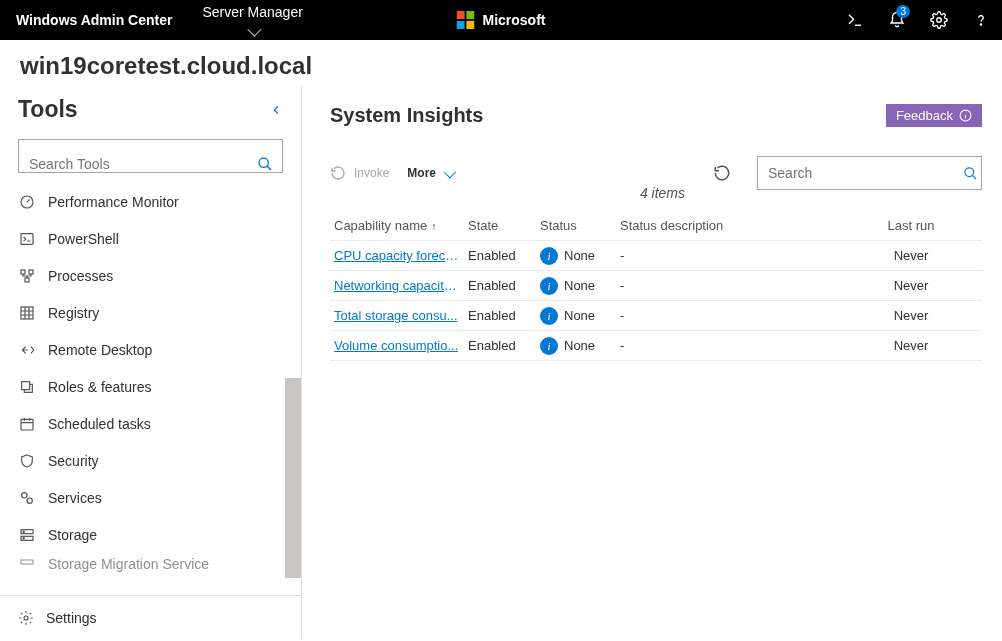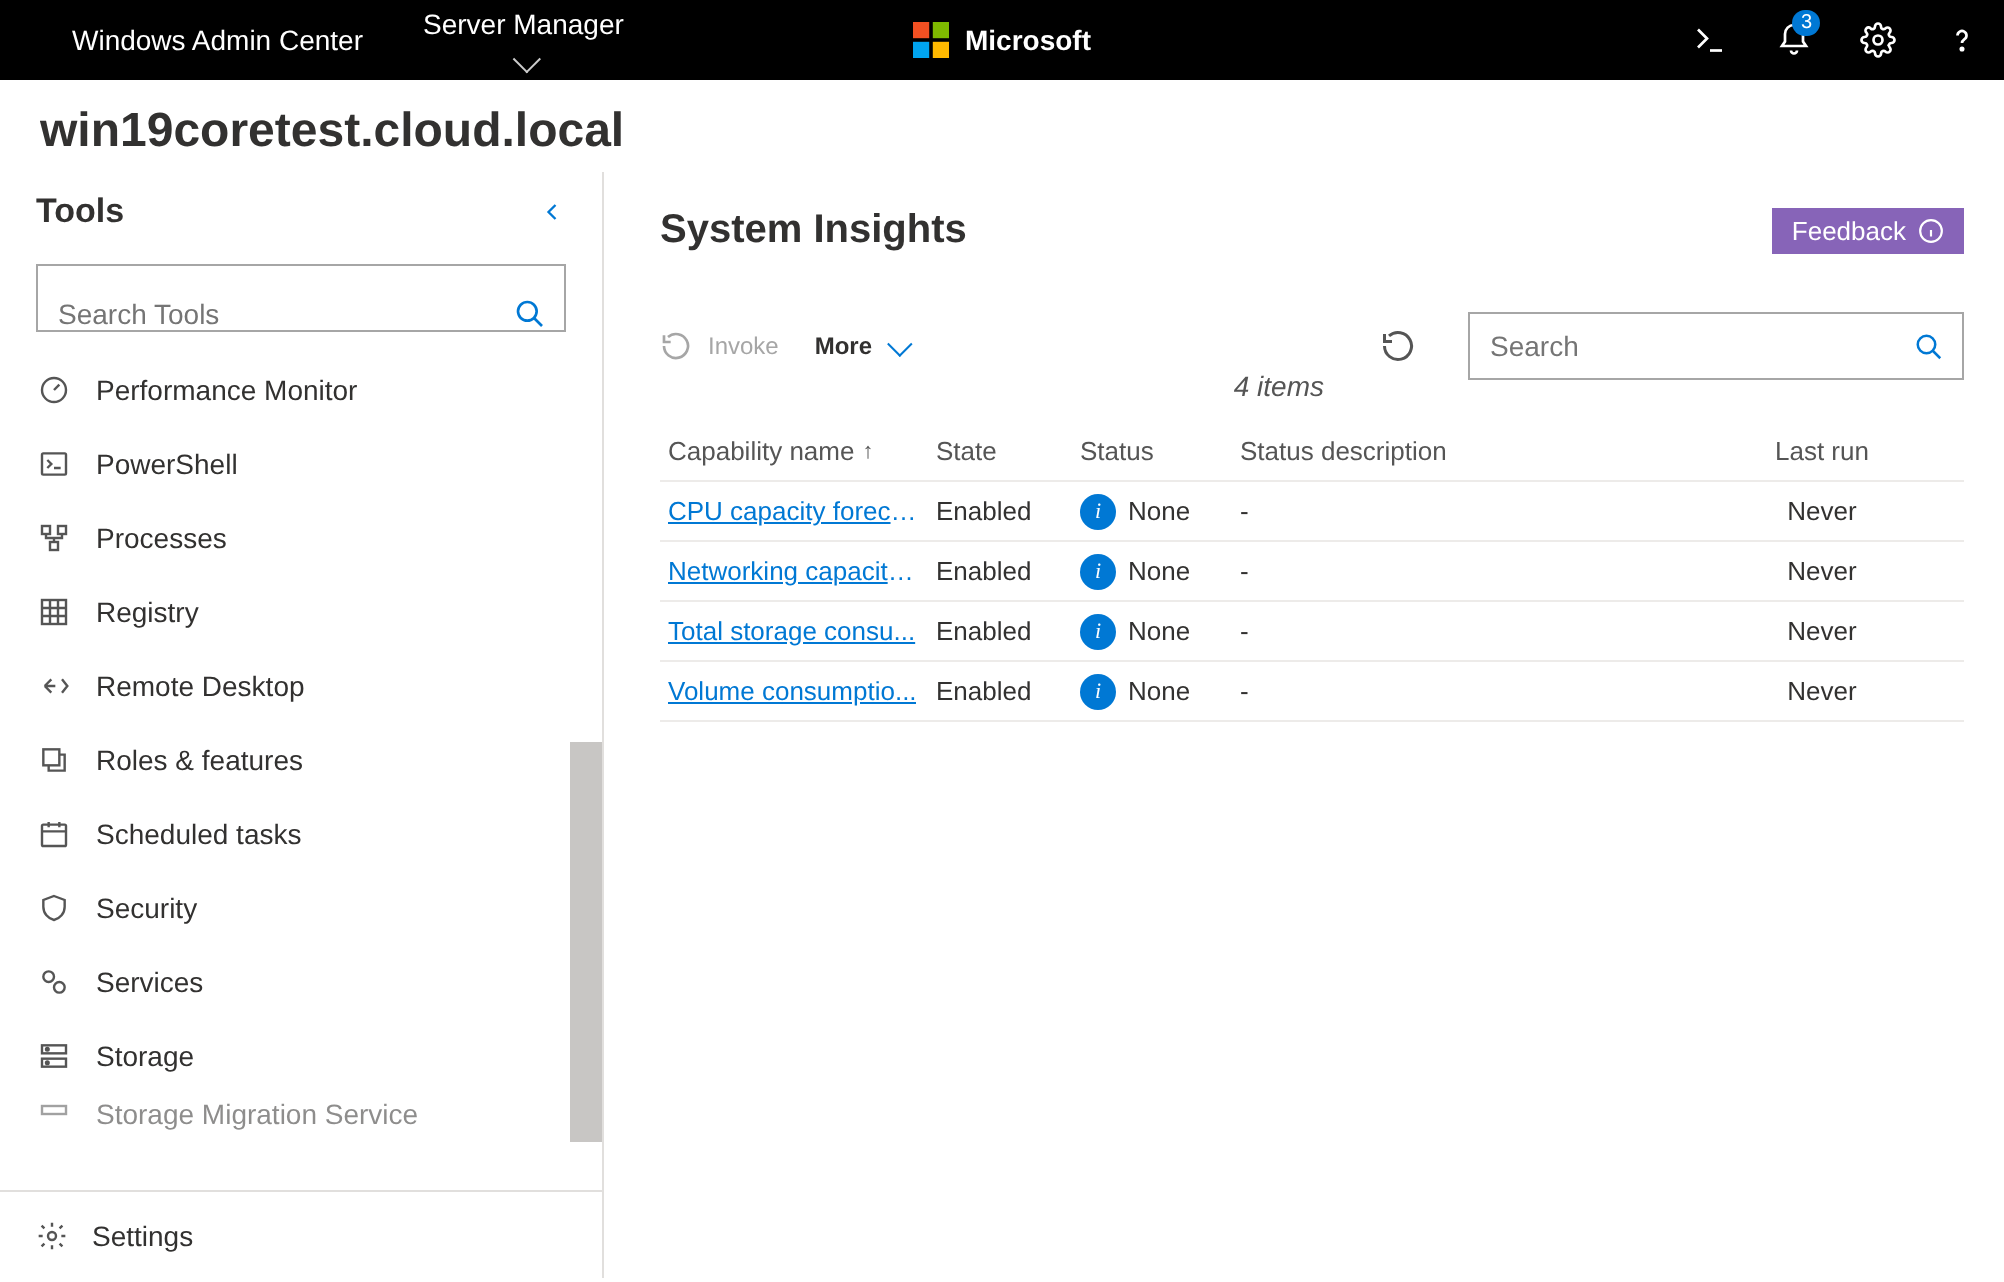--- a/index.html
+++ b/index.html
@@ -1,40 +1,40 @@
 <!DOCTYPE html>
 <html><head>
 <meta charset="utf-8">
 <style>
   * { box-sizing: border-box; margin: 0; padding: 0; font-family: "Segoe UI", Arial, sans-serif; }
   html, body { width: 1002px; height: 641px; background: #fff; color: #323130; overflow: hidden; }
 
   
   .topbar { height: 40px; background: #000; display: flex; align-items: center; color: #fff; font-size: 14px; }
-  .topbar .brand { padding: 0 16px; font-weight: 400; margin-left: 20px; }
+  .topbar .brand { padding: 0 16px; font-weight: 700; }
   .topbar .server-mgr { padding: 0 14px; display: flex; align-items: center; gap: 6px; cursor: pointer; flex-direction: column; }
   .topbar .spacer { flex: 1; }
   .topbar .ms-logo { display: flex; align-items: center; gap: 8px; padding: 0 14px; position: absolute; left: 50%; transform: translateX(-50%); }
   .ms-logo svg { width: 18px; height: 18px; }
   .topbar .icons { display: flex; align-items: center; }
   .topbar .icons .ti { width: 42px; height: 40px; display: flex; align-items: center; justify-content: center; cursor: pointer; position: relative; }
   .badge { position: absolute; top: 5px; right: 8px; background: #0078d4; color: #fff; border-radius: 8px; font-size: 10px; padding: 0 4px; line-height: 13px; min-width: 13px; text-align: center; }
   .chev { width: 10px; height: 10px; border-right: 1.5px solid #ccc; border-bottom: 1.5px solid #ccc; transform: rotate(45deg) translateY(-2px); }
 
   
   .server-head { padding: 12px 20px 6px 20px; font-size: 24px; font-weight: 700; }
 
   
   .body { display: flex; height: calc(641px - 40px - 48px); }
   .sidebar { width: 302px; border-right: 1px solid #e1dfdd; display: flex; flex-direction: column; position: relative; }
   .main { flex: 1; padding: 18px 20px 0 28px; overflow: hidden; position: relative; }
 
   
   .side-head { display: flex; align-items: center; justify-content: space-between; padding: 10px 18px 4px 18px; }
-  .side-head .title { font-size: 17px; font-weight: 600; }
+  .side-head .title { font-size: 23px; font-weight: 600; }
   .side-head .collapse { color: #0078d4; cursor: pointer; font-size: 16px; }
   .searchbox { margin: 12px 18px 10px 18px; height: 34px; border: 1px solid #a6a6a6; display: flex; align-items: flex-end; }
   .searchbox input { flex: 1; border: none; outline: none; padding: 0 10px; font-size: 14px; background: transparent; }
   .searchbox .sicon { width: 34px; display: flex; align-items: center; justify-content: center; color: #0078d4; }
 
   
   .tool-list { flex: 1; overflow-y: auto; position: relative; }
   .tool-item { display: flex; align-items: center; gap: 12px; padding: 0 18px; height: 37px; font-size: 14px; cursor: pointer; }
   .tool-item .ticon { width: 18px; height: 18px; display: flex; align-items: center; justify-content: center; color: #555; }
   .tool-list .faux-scroll { position: absolute; right: 0; top: 195px; width: 16px; height: 200px; background: #c8c6c4; border-radius: 0; }
@@ -47,21 +47,21 @@
   .feedback { background: #8764b8; color: #fff; font-size: 13px; padding: 4px 10px; display: flex; align-items: center; gap: 6px; cursor: pointer; }
 
   
   .cmdbar { display: flex; align-items: center; gap: 18px; margin-top: 18px; }
   .cmd { display: flex; align-items: center; gap: 8px; font-size: 12px; cursor: pointer; }
   .cmd.disabled { color: #a6a6a6; cursor: default; }
   .cmd .chev2 { width: 9px; height: 9px; border-right: 1.5px solid #0078d4; border-bottom: 1.5px solid #0078d4; transform: rotate(45deg) translateY(-2px); }
   .cmdbar .fill { flex: 1; }
   .item-count { font-style: italic; color: #555; font-size: 14px; margin-right: 10px; margin-top: 40px; }
   .refresh { cursor: pointer; color: #555; margin-right: 8px; }
-  .main-search { width: 248px; height: 34px; border: 1px solid #a6a6a6; display: flex; align-items: center; }
+  .main-search { width: 225px; height: 34px; border: 1px solid #a6a6a6; display: flex; align-items: center; }
   .main-search input { flex: 1; border: none; outline: none; padding: 0 10px; font-size: 14px; }
 
   
   .table { margin-top: 10px; font-size: 13px; }
   .thead, .trow { display: flex; align-items: center; border-bottom: 1px solid #edebe9; }
   .thead { color: #555; height: 30px; }
   .trow { height: 30px; }
   .col-cap { width: 138px; padding-left: 4px; display: flex; align-items: center; gap: 4px; }
   .col-state { width: 72px; }
   .col-status { width: 80px; display: flex; align-items: center; gap: 6px; }

